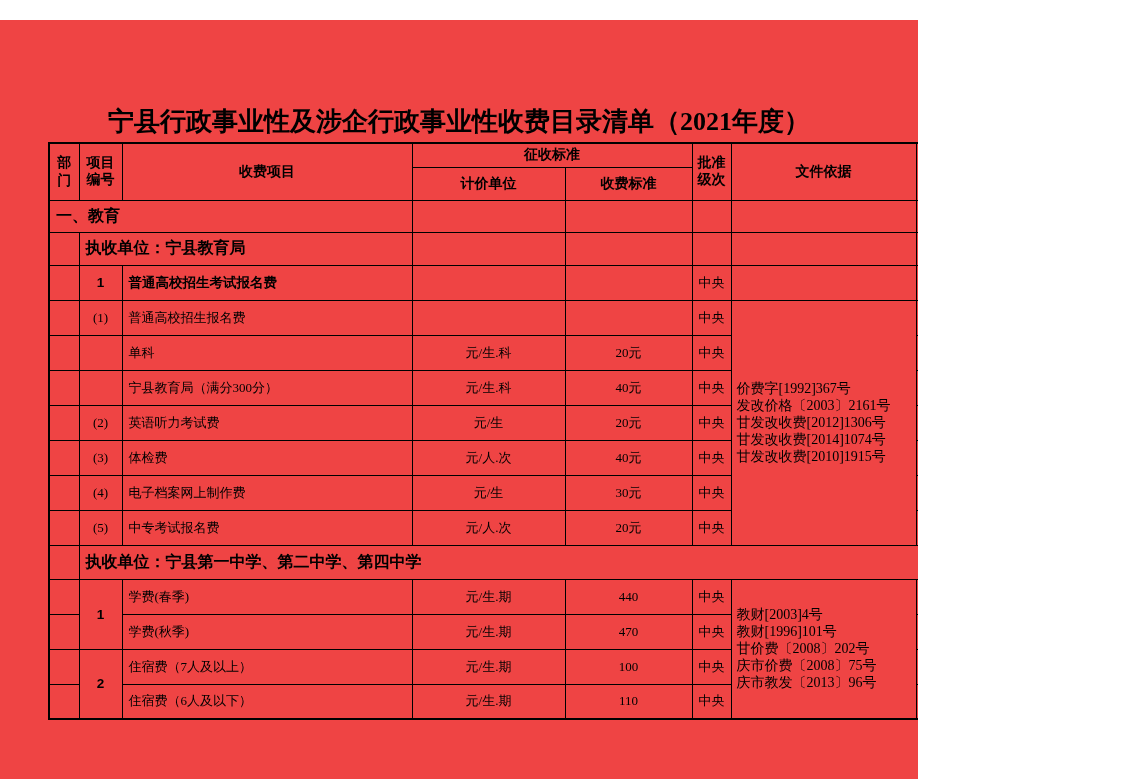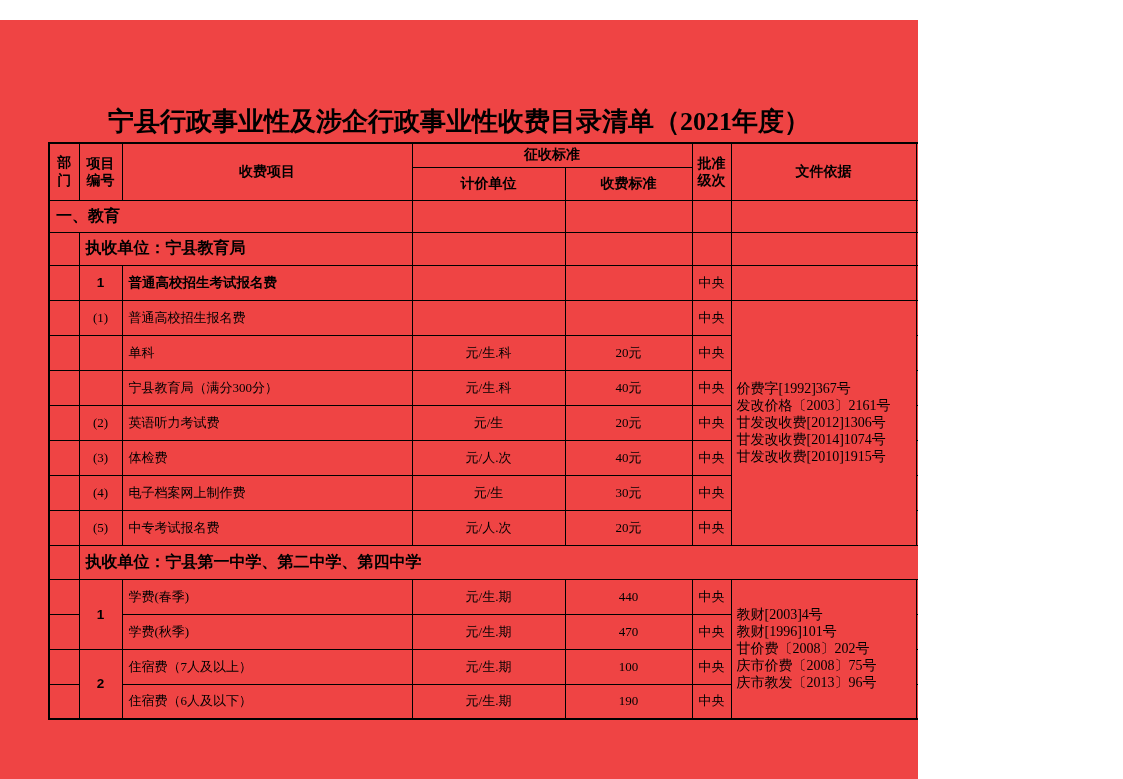--- a/index.html
+++ b/index.html
@@ -6,21 +6,21 @@
   .page{position:relative;width:918px;height:779px;background:#ef4444;color:#000;
         font-family:"Liberation Serif","DejaVu Serif",serif;overflow:hidden;margin-top:20px;}
   .title{position:absolute;top:84px;left:0;width:100%;margin:0;text-align:center;
          font-family:"Liberation Serif","DejaVu Serif",serif;font-weight:bold;font-size:26px;}
   table.fee{position:absolute;left:48px;top:122px;width:1020px;border-collapse:collapse;
             table-layout:fixed;border:2px solid #000;}
   td,th{border:1px solid #000;padding:0 3px;font-size:13px;overflow:hidden;
         vertical-align:middle;box-sizing:border-box;}
   th{font-family:"Liberation Sans","DejaVu Sans",sans-serif;font-weight:bold;font-size:14px;
      text-align:center;padding:0 1px;}
-  .pre{white-space:pre-line;line-height:1.2;}
+  .pre{white-space:pre-line;line-height:1.2;font-family:Liberation Serif, serif;}
   .c{text-align:center;}
   .l{text-align:left;padding-left:6px;}
   .catrow td,.unitrow td{font-family:"Liberation Sans","DejaVu Sans",sans-serif;
         font-weight:bold;font-size:16px;}
   .boldcell{font-family:"Liberation Sans","DejaVu Sans",sans-serif;font-weight:bold;font-size:13.5px;}
   .doc{white-space:pre-line;font-size:14px;line-height:17px;text-align:left;
        padding-left:5px;vertical-align:middle;}
   tr.hr1{height:24px;} tr.hr2{height:33px;}
   tr.rcat{height:32px;} tr.runit1{height:33px;} tr.runit2{height:34px;}
   tr.rdata{height:35px;}
@@ -202,20 +202,20 @@
       <td class="c">元/生.期</td>
       <td class="c">100</td>
       <td class="c">中央</td>
       <td></td>
     </tr>
 
     <tr class="rdata">
       <td></td>
       <td class="l">住宿费（6人及以下）</td>
       <td class="c">元/生.期</td>
-      <td class="c">190</td>
+      <td class="c">110</td>
       <td class="c">中央</td>
       <td></td>
     </tr>
 
   </tbody>
     </table>
 </div>
 
 </body></html>

